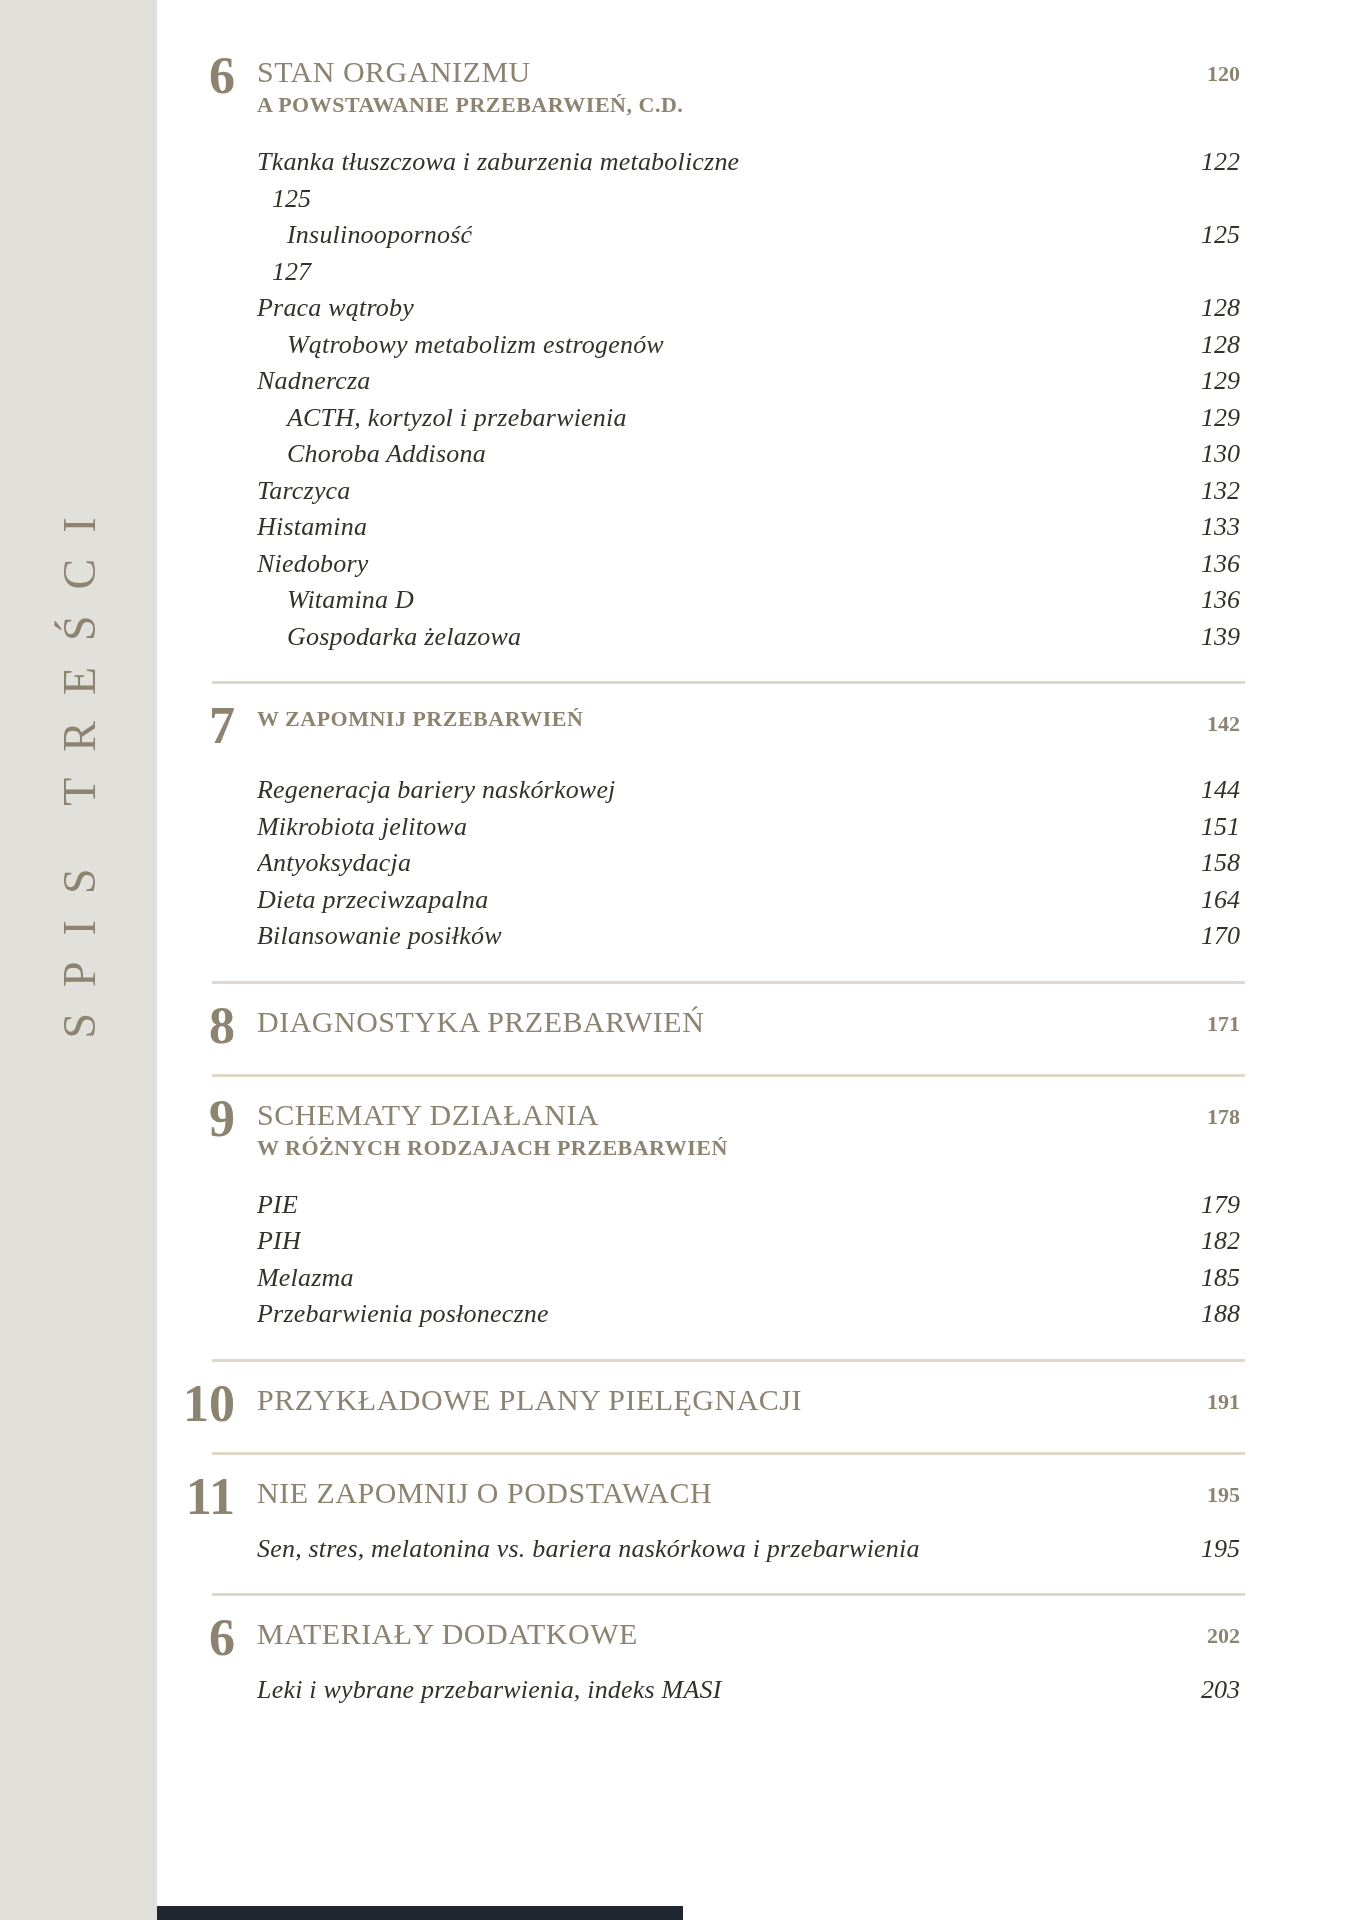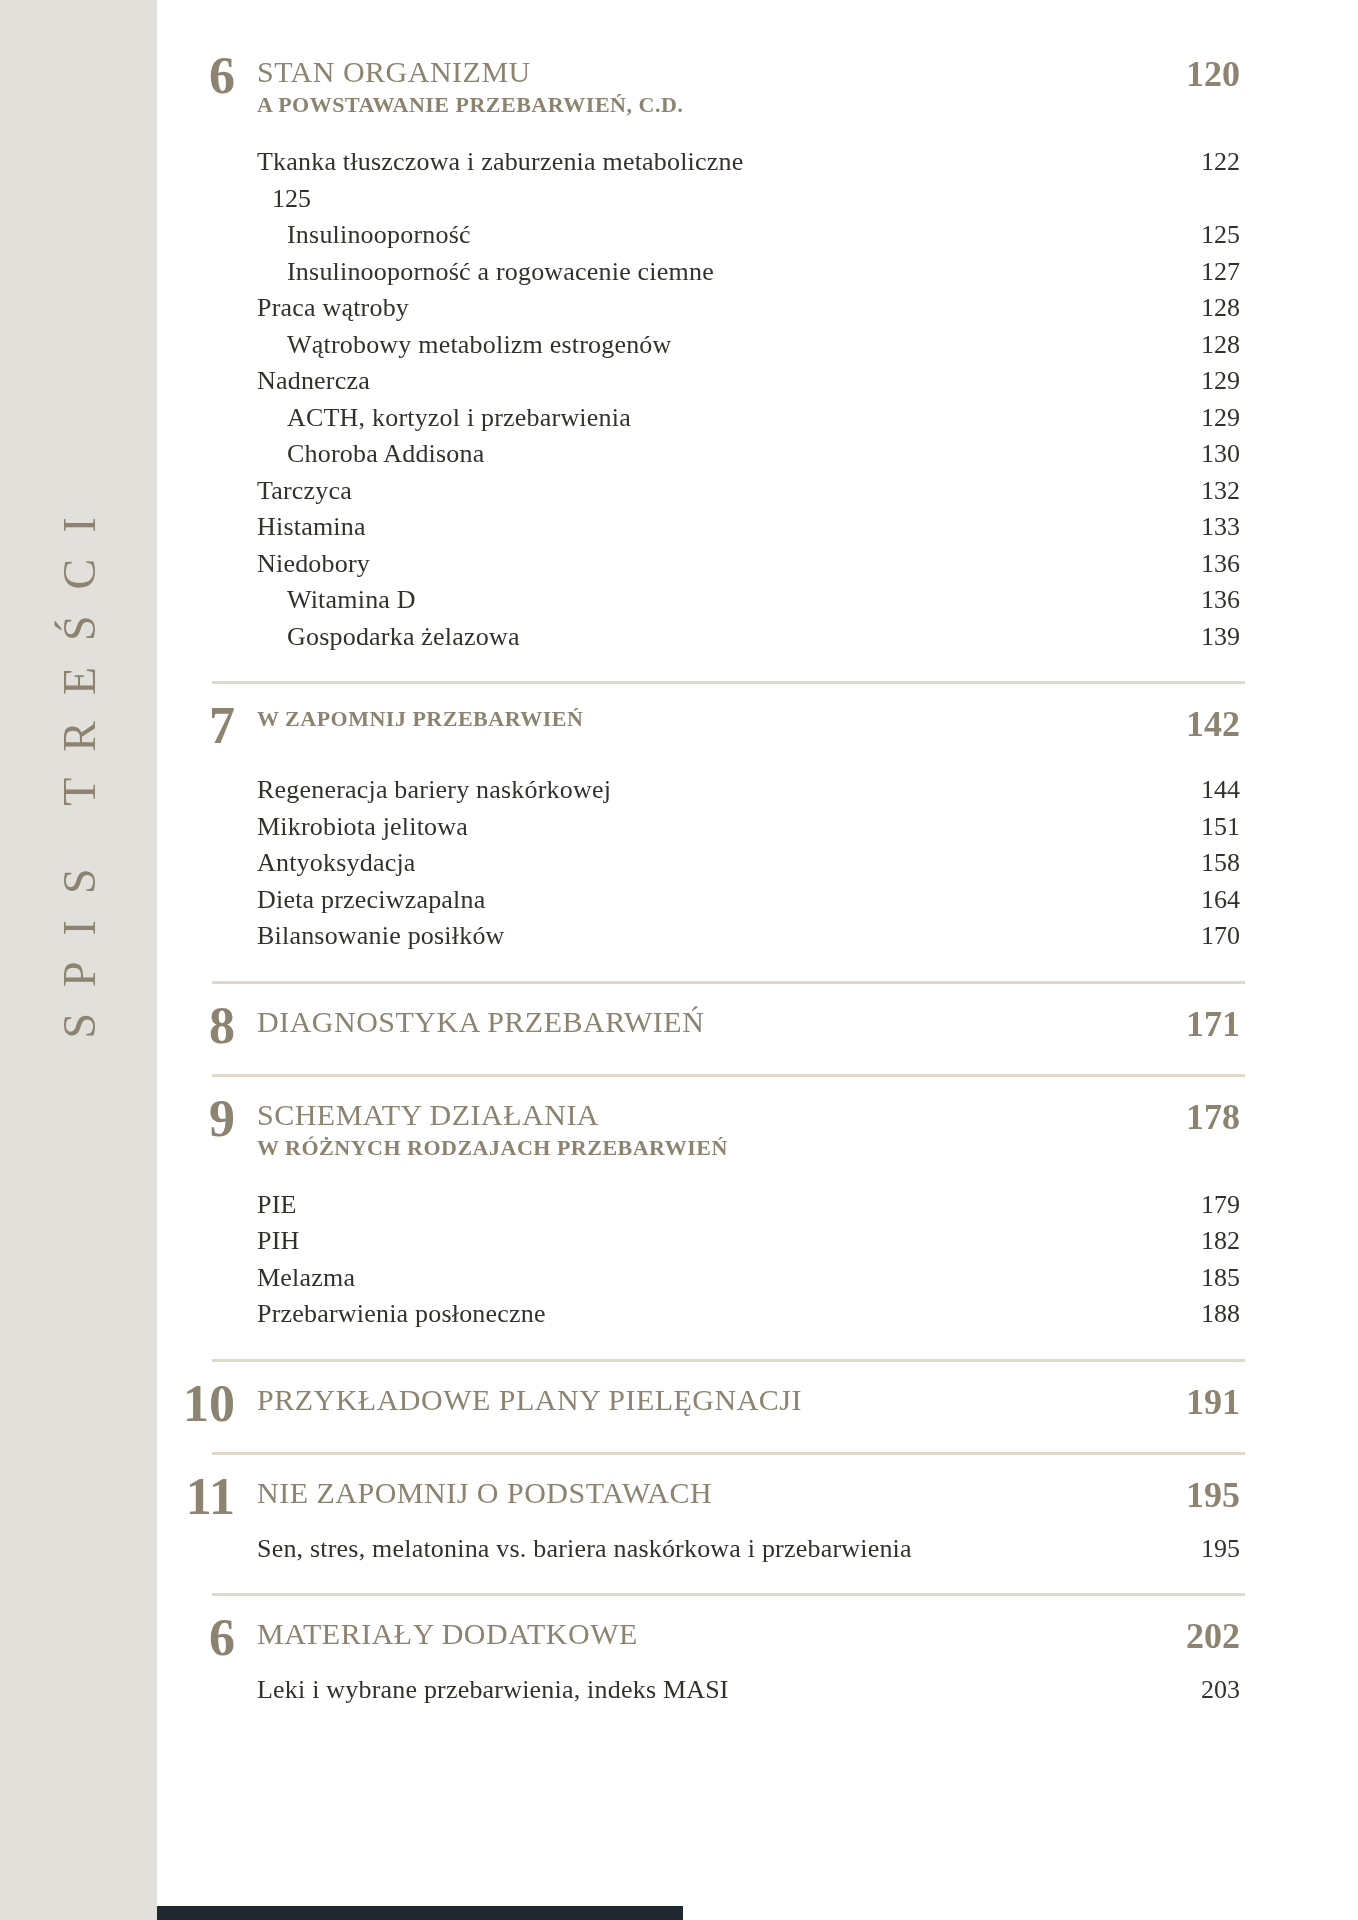--- a/index.html
+++ b/index.html
@@ -47,29 +47,30 @@
     font-weight:normal;font-size:30px;line-height:36px;
     letter-spacing:.5px;color:#8c8371;
   }
   .chap-subtitle{
     font-weight:bold;font-size:22px;line-height:30px;
     letter-spacing:.5px;color:#8c8371;
   }
   .chap-subtitle:empty{display:none;}
   .chap-page{
     flex:0 0 auto;margin-left:20px;margin-top:2px;
-    font-weight:bold;font-size:36px;line-height:36px;
+    font-weight:bold;font-size:22px;line-height:36px;
     color:#8c8371;
   }
   .items{list-style:none;margin:12px 0 0 0;padding:0;}
   .chapter.has-sub .items{margin-top:24px;}
   .items:empty{display:none;}
   .item{
     display:flex;justify-content:space-between;align-items:baseline;
     line-height:36.5px;
+    font-style:italic;
   }
   .item-label{
     font-size:26px;color:#34312b;letter-spacing:.2px;
     white-space:nowrap;overflow:hidden;
   }
   .item.lvl2 .item-label{padding-left:30px;}
   .item-page{
     font-size:26px;color:#34312b;margin-left:15px;flex:0 0 auto;
   }
   .divider{
@@ -112,21 +113,20 @@
   <li class="item lvl2">
     <span class="item-page">125</span>
   </li>
 
   <li class="item lvl2">
     <span class="item-label">Insulinooporność</span>
     <span class="item-page">125</span>
   </li>
 
   <li class="item lvl2">
-    <span class="item-label">Insulinooporność a rogowacenie ciemne</span>
     <span class="item-page">127</span>
   </li>
 
   <li class="item lvl1">
     <span class="item-label">Praca wątroby</span>
     <span class="item-page">128</span>
   </li>
 
   <li class="item lvl2">
     <span class="item-label">Wątrobowy metabolizm estrogenów</span>

